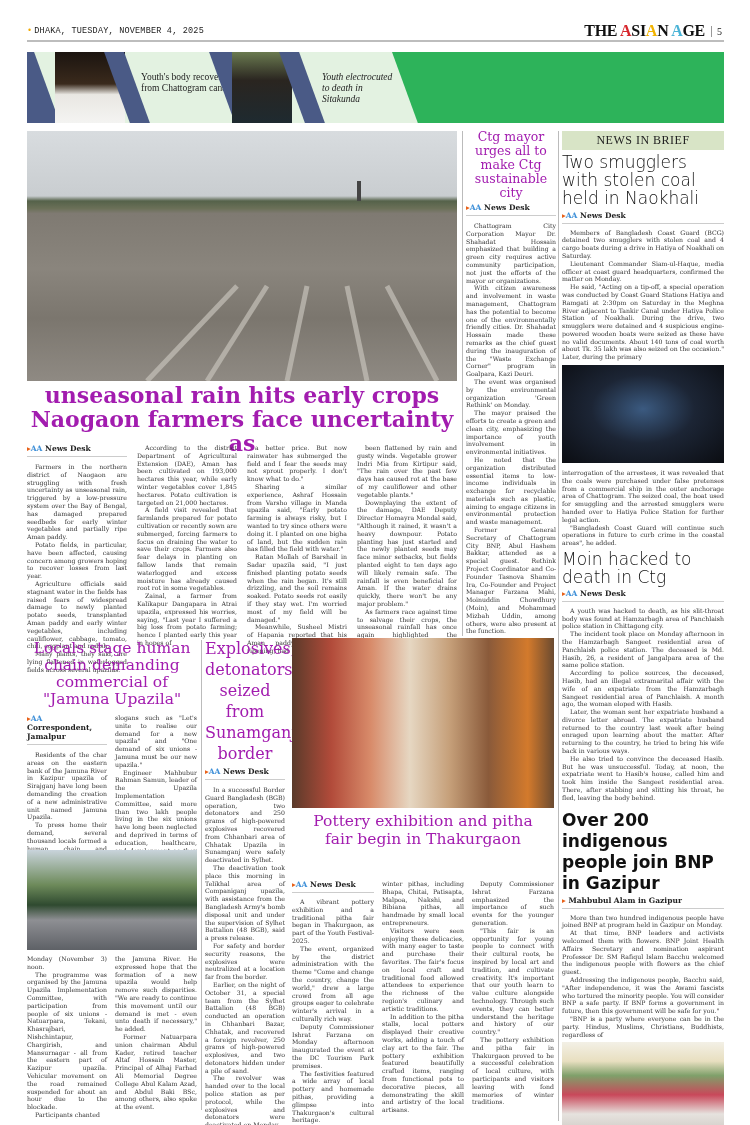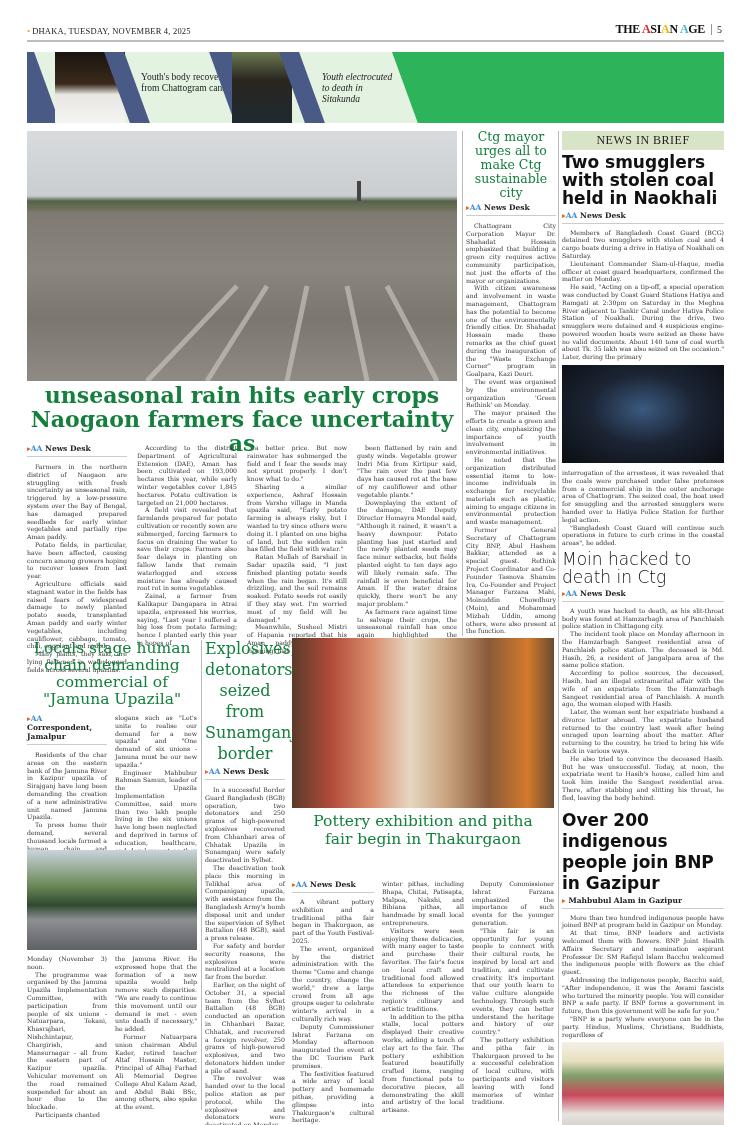--- a/index.html
+++ b/index.html
@@ -1,32 +1,32 @@
 <!DOCTYPE html>
 <html><head>
 <meta charset="utf-8">
 <style>
   html,body{margin:0;padding:0;background:#fff;}
   body{width:750px;height:1125px;position:relative;overflow:hidden;font-family:"DejaVu Serif",serif;color:#222;}
   .abs{position:absolute;}
-  .dateline{left:27px;top:26px;font-size:8.5px;font-family:Liberation Serif, serif;color:#222;letter-spacing:0.2px;}
+  .dateline{left:27px;top:26px;font-size:8.5px;font-family:Liberation Mono, monospace;color:#222;letter-spacing:0.2px;}
   .dateline .dot{color:#f2a900;margin-right:2px;}
   .masthead{right:28px;top:22px;display:flex;align-items:center;gap:6px;}
-  .logo{font-family:"Liberation Serif",serif;font-weight:bold;font-size:12px;letter-spacing:-0.3px;color:#111;}
+  .logo{font-family:"Liberation Serif",serif;font-weight:bold;font-size:16px;letter-spacing:-0.3px;color:#111;}
   .logo .tri-r{color:#d7262c;} .logo .tri-y{color:#f2b400;} .logo .tri-b{color:#4ab3d6;}
   .pageno{font-size:10px;border-left:1px solid #999;padding-left:5px;color:#222;font-family:"Liberation Serif",serif;}
   .topline{left:27px;top:40px;width:697px;height:2px;background:#bdbdbd;}
   .banner{left:27px;top:52px;width:697px;height:71px;background:#e3f2e1;overflow:hidden;}
   .banner .slant{position:absolute;top:0;height:71px;width:40px;background:#4a5a86;transform:skewX(20deg);}
   .banner .photo{position:absolute;top:0;height:71px;width:70px;}
   .banner .teaser{position:absolute;font-family:"Liberation Serif",serif;font-size:9.5px;line-height:11px;color:#222;}
   .banner .green{position:absolute;left:365px;top:0;width:360px;height:71px;background:#2db35a;transform:skewX(20deg);transform-origin:top left;}
   .banner .section{position:absolute;left:400px;top:0;width:297px;height:71px;display:flex;align-items:center;justify-content:center;color:#fff;font-family:"Liberation Serif",serif;font-size:33px;letter-spacing:0.5px;}
   .img{background:#999;overflow:hidden;}
-  .headline{font-family:"DejaVu Serif",serif;color:#15803d;text-align:center;}
+  .headline{font-family:"DejaVu Serif",serif;color:#a21caf;text-align:center;}
   .byline{font-size:7.5px;font-family:"DejaVu Serif",serif;font-weight:bold;color:#222;border-bottom:1px solid #ccc;padding-bottom:3px;}
   .byline .aa{color:#3d8fd8;font-weight:bold;} .byline .arrow{color:#e8621a;}
   .col{font-family:"DejaVu Serif",serif;font-size:6.2px;line-height:7.8px;text-align:justify;color:#333;}
   .col p{margin:0;text-indent:8px;}
   .vrule{background:#bbb;width:1px;}
   .brief-head{background:#d8e4c6;text-align:center;font-family:"Liberation Serif",serif;font-size:12px;letter-spacing:0.5px;color:#222;padding:2px 0;}
   .bh{font-family:"DejaVu Sans",sans-serif;font-weight:300;color:#111;line-height:1.05;}
 </style>
 </head>
 <body>
@@ -104,21 +104,21 @@
       <p>The event was organised by the environmental organization 'Green Rethink' on Monday.</p>
       <p>The mayor praised the efforts to create a green and clean city, emphasizing the importance of youth involvement in environmental initiatives.</p>
       <p>He noted that the organization distributed essential items to low-income individuals in exchange for recyclable materials such as plastic, aiming to engage citizens in environmental protection and waste management.</p>
       <p>Former General Secretary of Chattogram City BNP, Abul Hashem Bakkar, attended as a special guest. Rethink Project Coordinator and Co-Founder Tasnova Shamim Ira, Co-Founder and Project Manager Farzana Mahi, Moinuddin Chowdhury (Moin), and Mohammad Mizbah Uddin, among others, were also present at the function.</p>
   </div>
 </div>
 
 <div class="abs vrule" style="left:558px;top:131px;height:990px;"></div>
 <div class="abs" style="left:562px;top:131px;width:162px;">
   <div class="brief-head">NEWS IN BRIEF</div>
-  <div class="bh" style="font-size:17px;margin-top:4px;font-weight:bold;">Two smugglers with stolen coal held in Naokhali</div>
+  <div class="bh" style="font-size:17px;margin-top:4px;">Two smugglers with stolen coal held in Naokhali</div>
   <div class="byline" style="margin-top:3px;"><span class="arrow">▸</span><span class="aa">AA</span> <span>News Desk</span></div>
   <div class="col" style="margin-top:5px;">
     <p>Members of Bangladesh Coast Guard (BCG) detained two smugglers with stolen coal and 4 cargo boats during a drive in Hatiya of Noakhali on Saturday.</p>
       <p>Lieutenant Commander Siam-ul-Haque, media officer at coast guard headquarters, confirmed the matter on Monday.</p>
       <p>He said, "Acting on a tip-off, a special operation was conducted by Coast Guard Stations Hatiya and Ramgati at 2:30pm on Saturday in the Meghna River adjacent to Tankir Canal under Hatiya Police Station of Noakhali. During the drive, two smugglers were detained and 4 suspicious engine-powered wooden boats were seized as these have no valid documents. About 140 tons of coal worth about Tk. 35 lakh was also seized on the occasion." Later, during the primary</p>
   </div>
   <div class="img" style="margin-top:4px;height:98px;background:radial-gradient(ellipse at 50% 45%,#3b5a80 0%,#1c2535 45%,#0b0d12 100%);"></div>
   <div class="col" style="margin-top:6px;">
     <p style="text-indent:0">interrogation of the arrestees, it was revealed that the coals were purchased under false pretenses from a commercial ship in the outer anchorage area of Chattogram. The seized coal, the boat used for smuggling and the arrested smugglers were handed over to Hatiya Police Station for further legal action.</p>
       <p>"Bangladesh Coast Guard will continue such operations in future to curb crime in the coastal areas", he added.</p>

